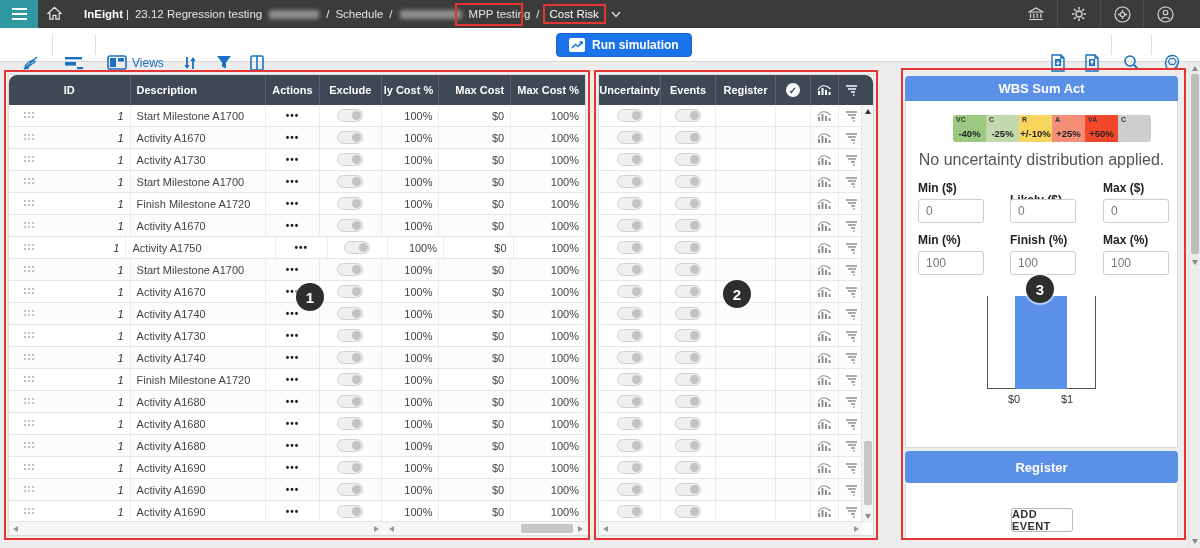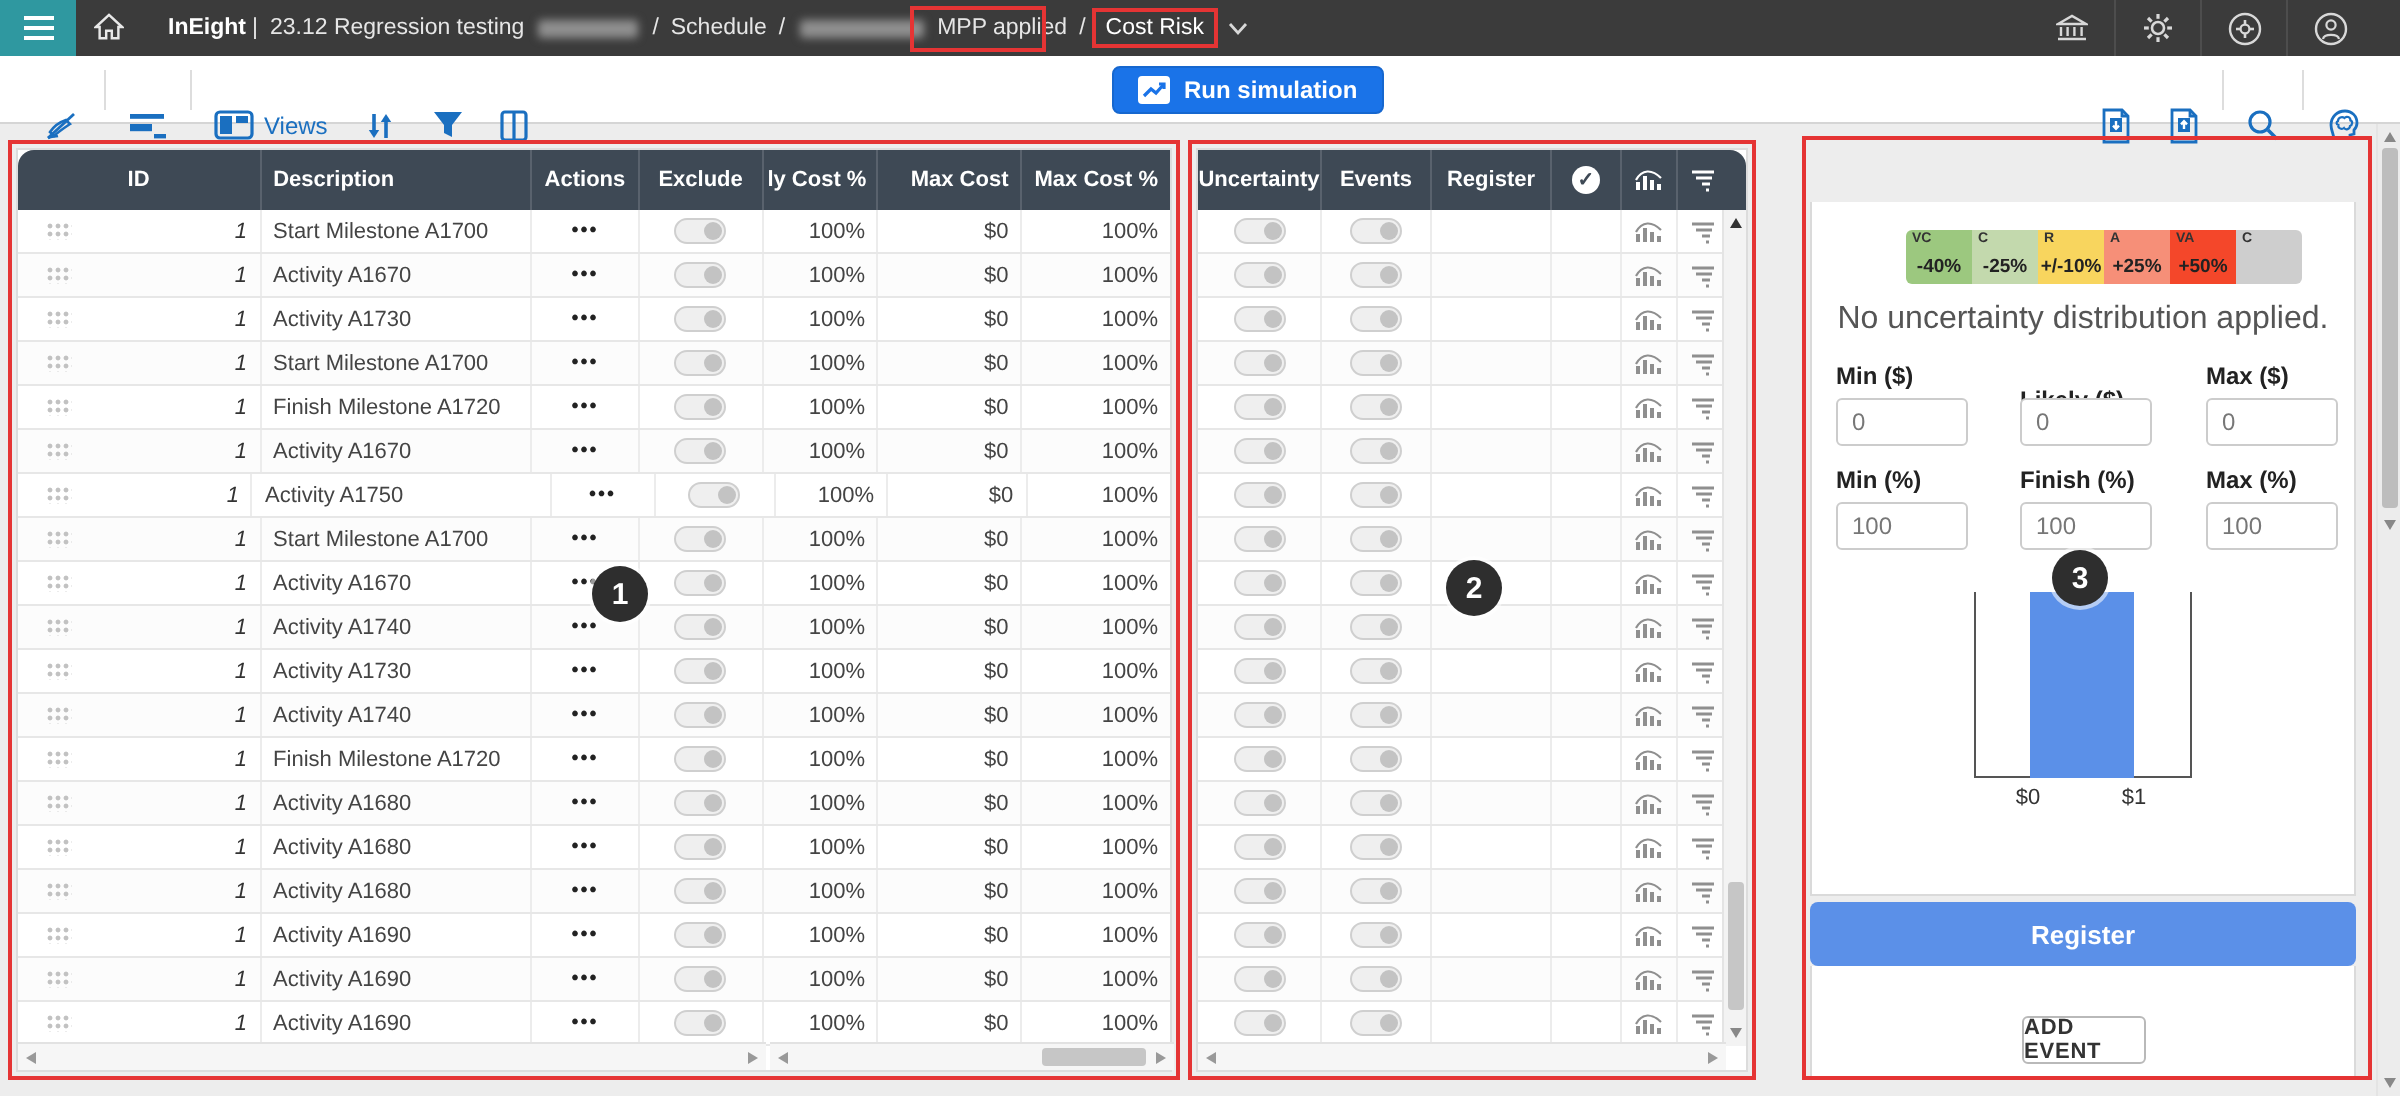--- a/index.html
+++ b/index.html
@@ -93,21 +93,21 @@
     </div>
     <div class="crumbs">
       <b>InEight</b>
       <span class="piece">|</span>
       <span class="piece">23.12 Regression testing</span>
       <span class="redact" style="width:50px"></span>
       <span class="piece">/</span>
       <span class="piece">Schedule</span>
       <span class="piece">/</span>
       <span class="redact" style="width:62px"></span>
-      <span class="piece">MPP applied</span>
+      <span class="piece">MPP testing</span>
       <span class="piece">/</span>
       <span class="current-view">Cost Risk</span>
       <span style="margin-left:5px">
         <svg width="10" height="7" viewBox="0 0 10 7">
             <path d="M1 1 L5 5.5 L9 1" fill="none" stroke="#d8d8d8" stroke-width="1.4"></path>
           </svg>
       </span>
     </div>
     <div class="nav-right">
       <div class="nav-ic">
@@ -1398,20 +1398,23 @@
       <div class="sb-thumb" style="left:1.5px; top:336px; width:8px; height:64px;"></div>
       <div class="sb-arrow" style="left:2.5px; bottom:4px; border-left:3.5px solid transparent; border-right:3.5px solid transparent; border-top:5px solid #888;"></div>
     </div>
 
     <div class="hscroll" style="left:0; bottom:0; width:264px;">
       <div class="sb-arrow" style="left:4px; top:4px; border-top:3.5px solid transparent; border-bottom:3.5px solid transparent; border-right:5px solid #999;"></div>
       <div class="sb-arrow" style="right:4px; top:4px; border-top:3.5px solid transparent; border-bottom:3.5px solid transparent; border-left:5px solid #999;"></div>
     </div>
   </div>
 
+  <div class="panel-head" style="left:905px; top:76px; width:273px; height:25px;">
+    <span>WBS Sum Act</span>
+  </div>
   <div class="panel-card" style="left:905px; top:101px; width:273px; height:347px;">
     <div class="legend" style="left:47px; top:14px;" id="legend">
         <div class="legend-seg" style="background: rgb(156, 200, 127);">
           <div class="legend-code">VC</div>
           <div class="legend-val">-40%</div>
         </div>
         <div class="legend-seg" style="background: rgb(195, 217, 173);">
           <div class="legend-code">C</div>
           <div class="legend-val">-25%</div>
         </div>

